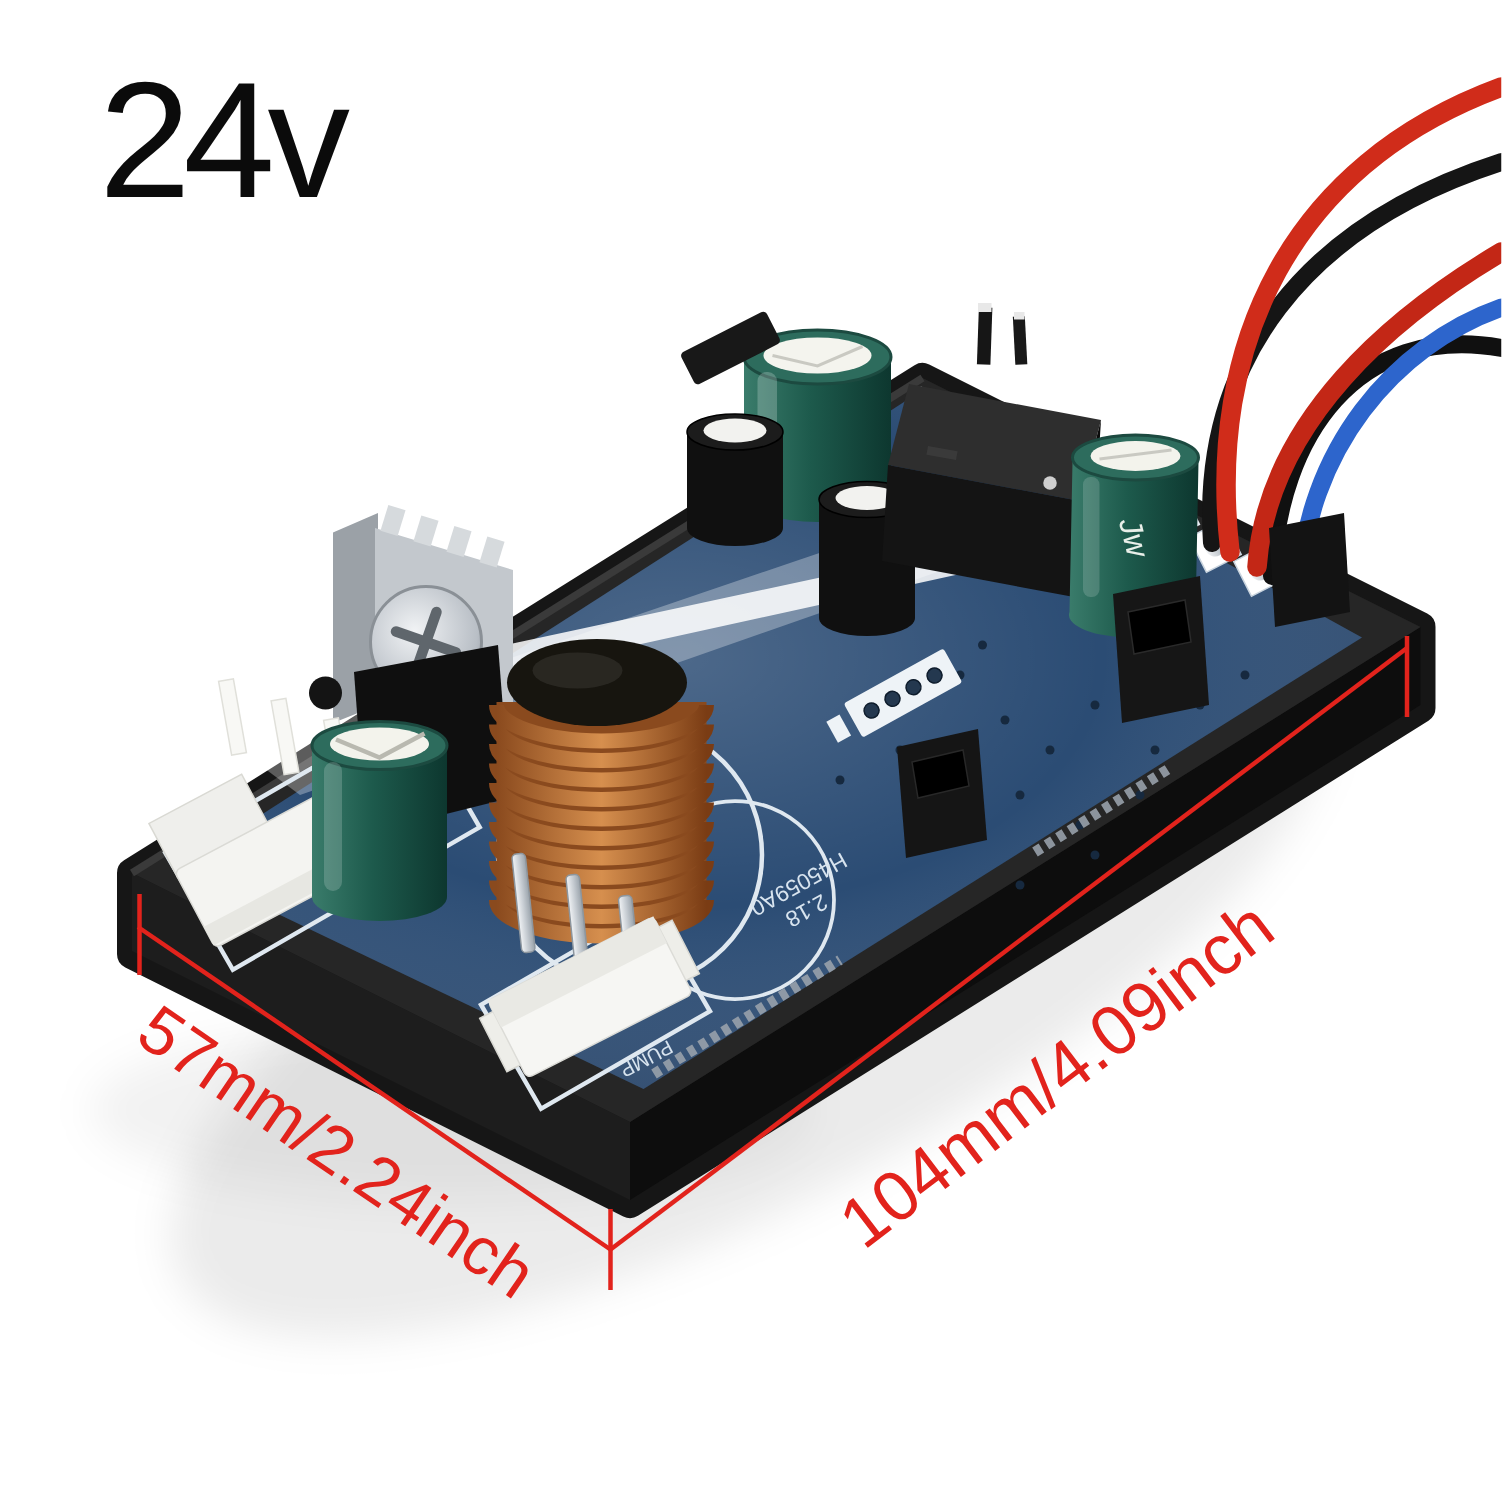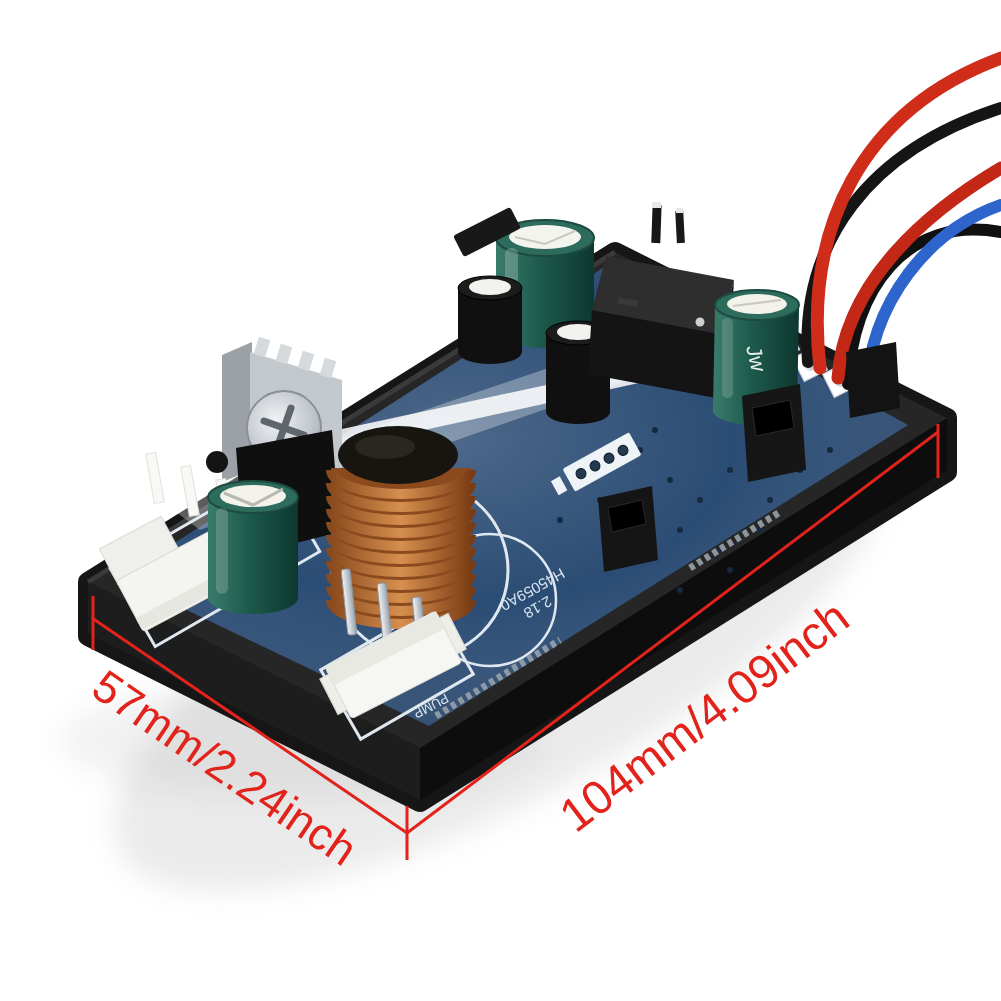--- a/index.html
+++ b/index.html
@@ -289,15 +289,16 @@
 
     <g fill="none" stroke-width="3" stroke="#e2231c">
       <line x1="92" y1="618" x2="407" y2="833"></line>
       <line x1="407" y1="833" x2="938" y2="432"></line>
       <line x1="93" y1="596" x2="93" y2="650"></line>
       <line x1="407" y1="806" x2="407" y2="860"></line>
       <line x1="938" y1="424" x2="938" y2="478"></line>
     </g>
   </svg>
 
+  <div class="voltage">24v</div>
   <div class="dim-label dim-a">57mm/2.24inch</div>
   <div class="dim-label dim-b">104mm/4.09inch</div>
 </div>
 
 </body></html>

